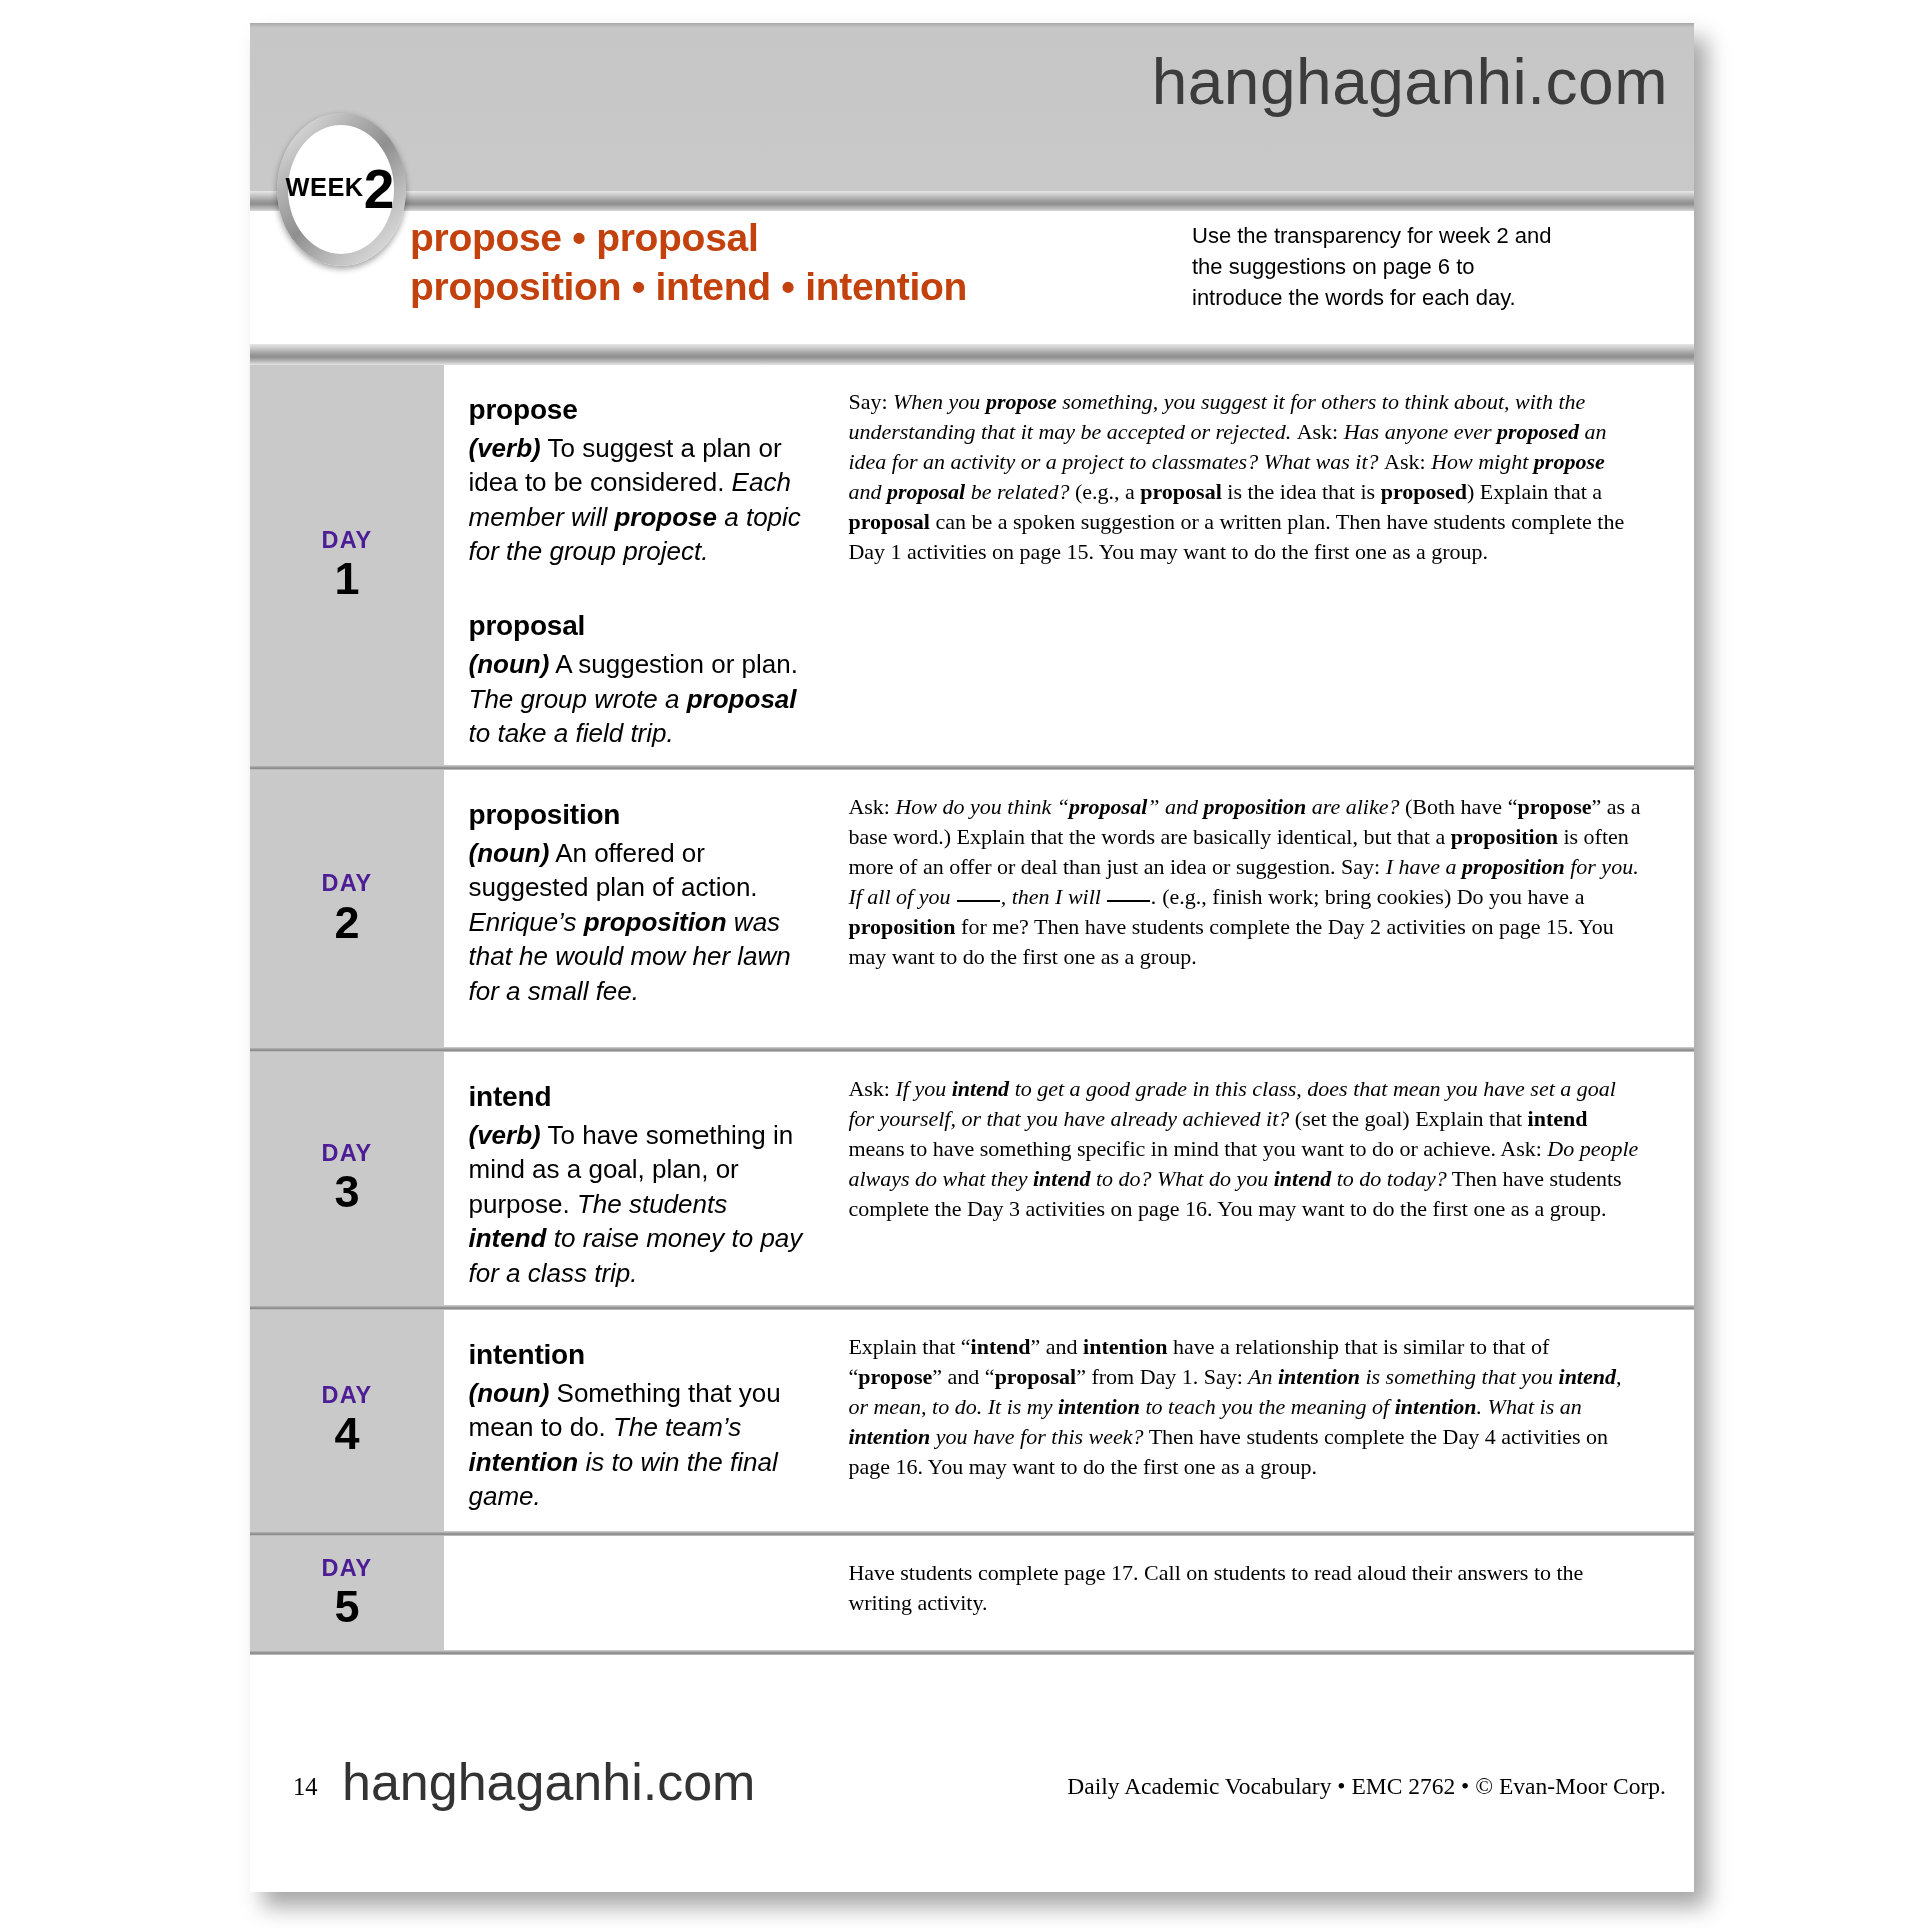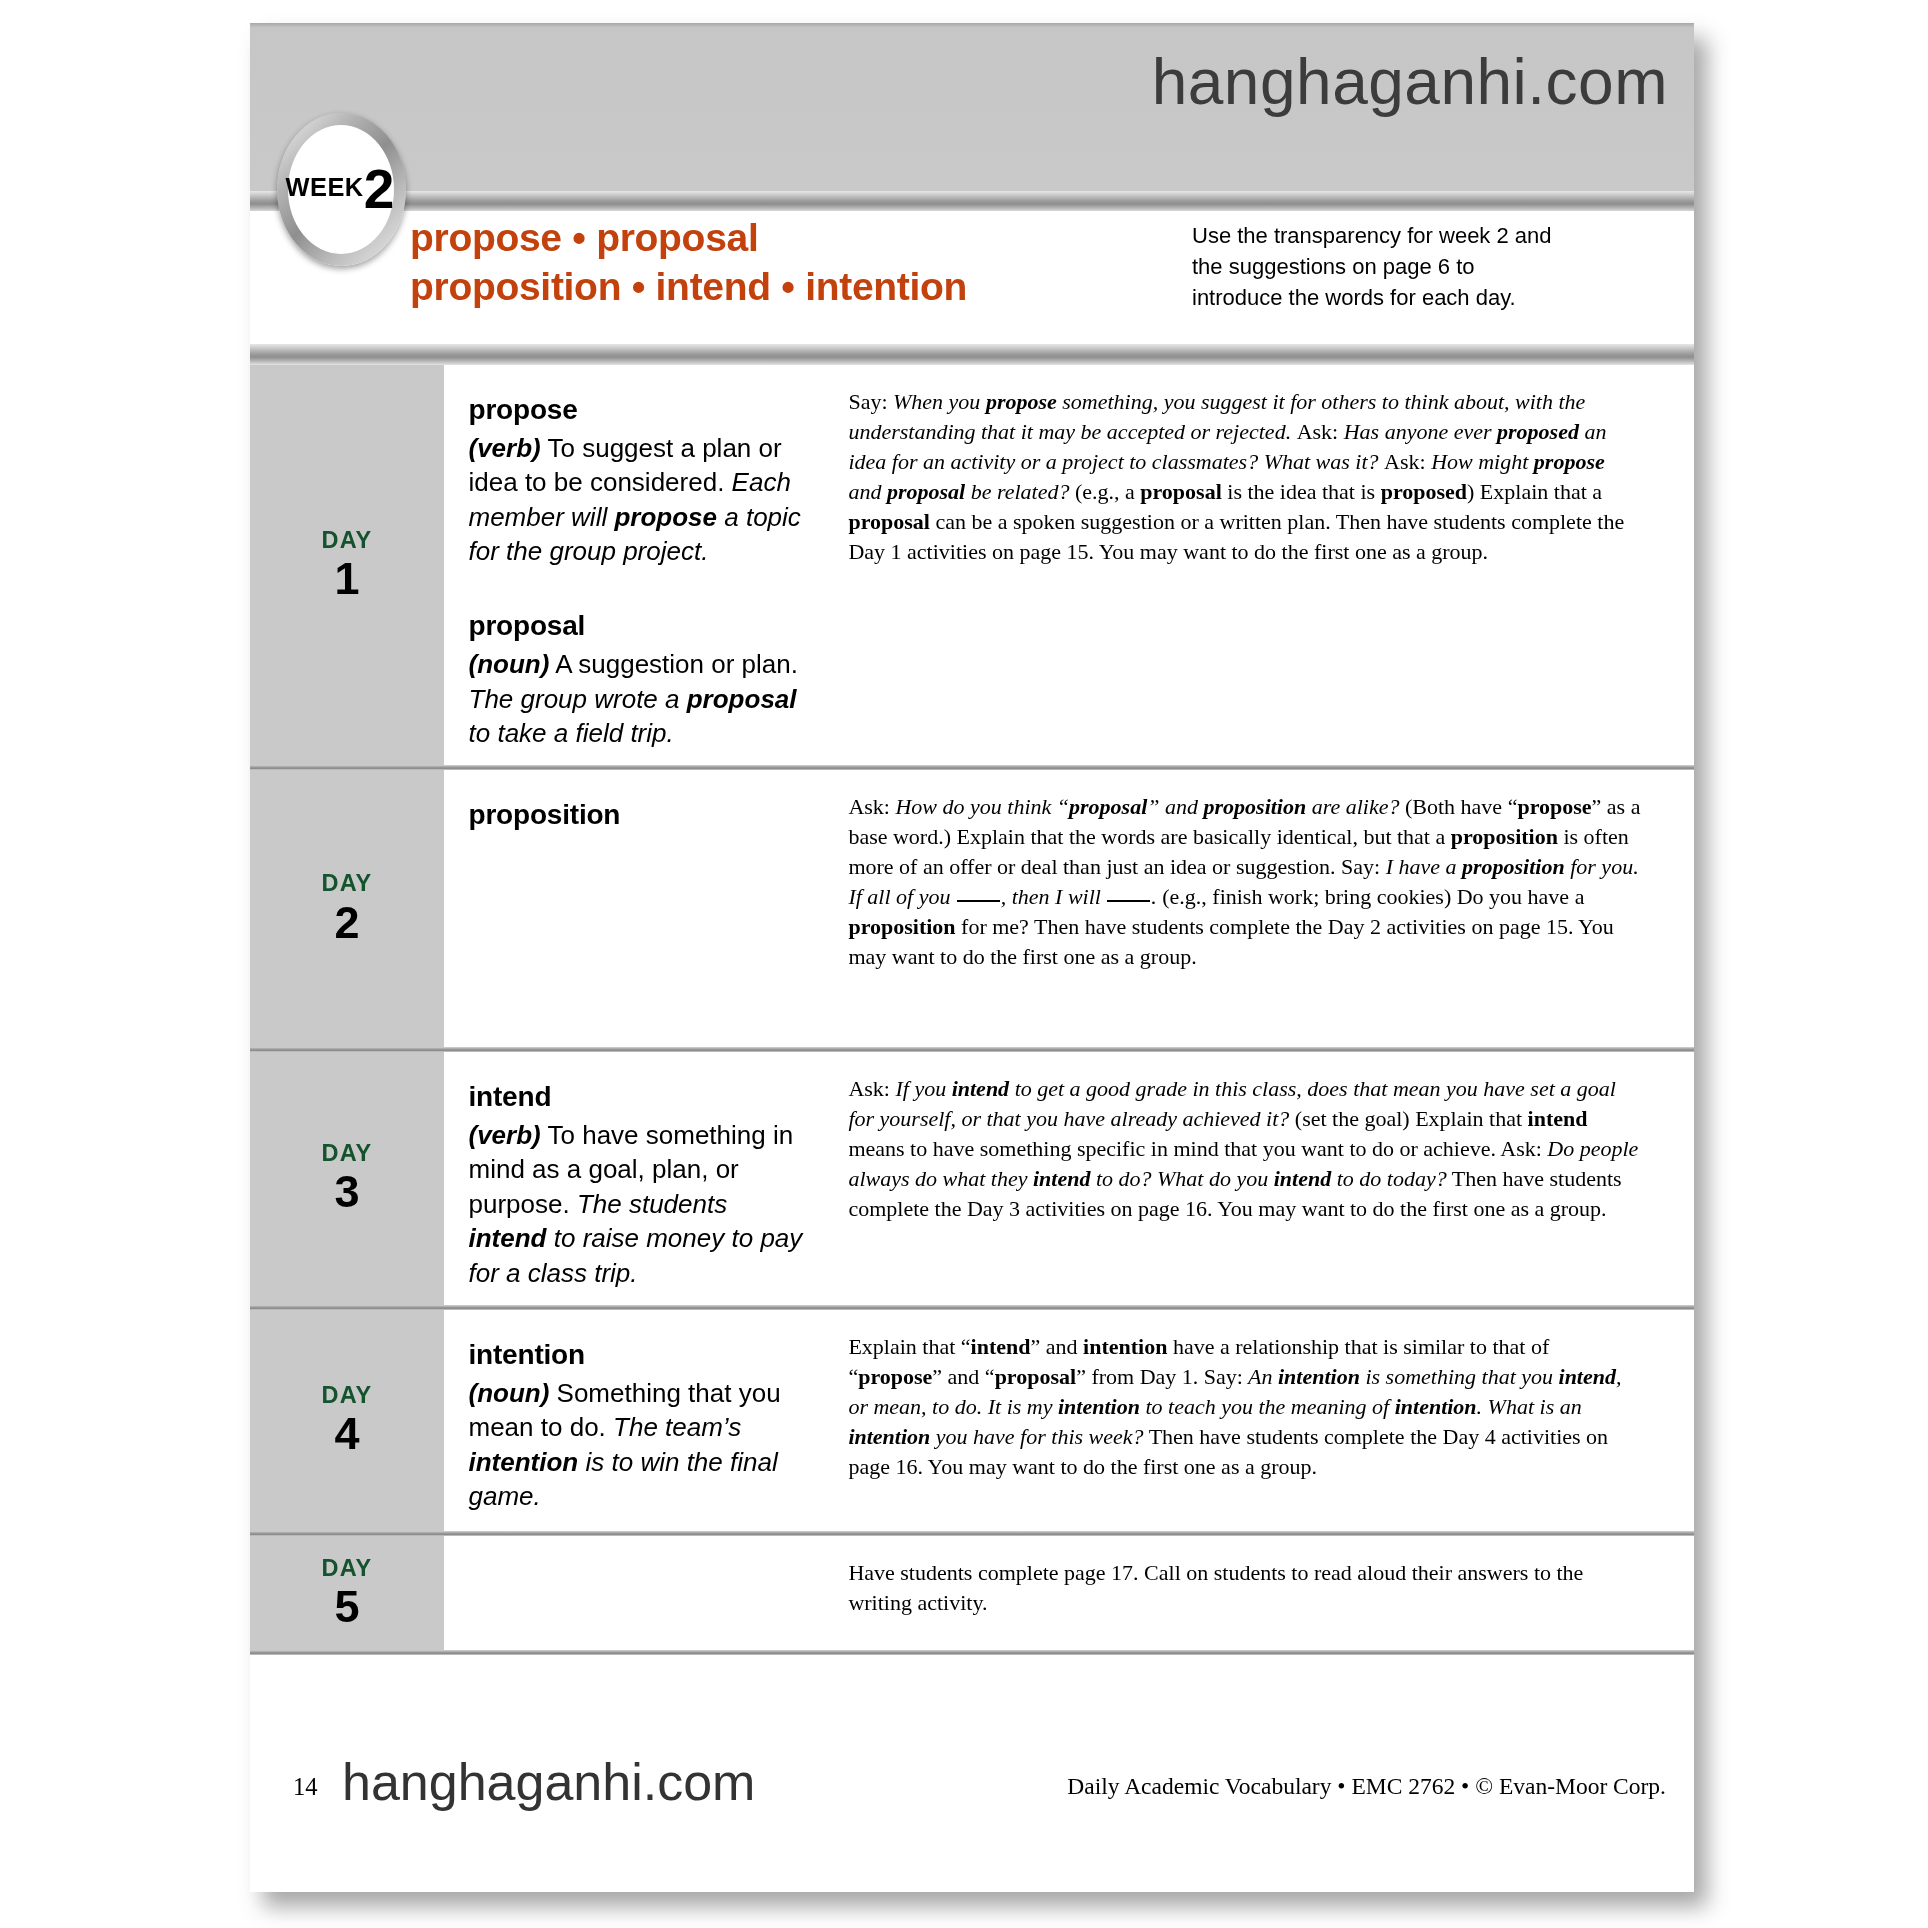--- a/index.html
+++ b/index.html
@@ -163,21 +163,21 @@
     display: flex;
     flex-direction: column;
     align-items: center;
     justify-content: center;
     padding-bottom: 4.7px;
   }
   .day-word {
     font-size: 23.5px;
     font-weight: bold;
     letter-spacing: 1.1px;
-    color: #14532d;
+    color: #4c1d95;
     line-height: 1;
     margin-bottom: 3.8px;
   }
   .day-num {
     font-size: 45px;
     font-weight: bold;
     color: #000;
     line-height: 1;
   }
 
@@ -317,20 +317,21 @@
       </div>
 
       <div class="day-row" id="row-2">
         <div class="day-cell">
           <span class="day-word">DAY</span>
           <span class="day-num">2</span>
         </div>
         <div class="def-cell">
           <div class="def-entry">
             <span class="def-word">proposition</span>
+            <span class="def-body"><span class="pos">(noun)</span><span> An offered or suggested plan of action. </span><span class="ex"><span>Enrique’s </span><b>proposition</b><span> was that he would mow her lawn for a small fee.</span></span></span>
           </div>
         </div>
         <div class="teach-cell">Ask:<i> How do you think “<b>proposal</b>” and <b>proposition</b> are alike?</i> (Both have “<b>propose</b>” as a base word.) Explain that the words are basically identical, but that a <b>proposition</b> is often more of an offer or deal than just an idea or suggestion. Say:<i> I have a <b>proposition</b> for you. If all of you <span class="blank"></span>, then I will <span class="blank"></span>.</i> (e.g., finish work; bring cookies) Do you have a <b>proposition</b> for me? Then have students complete the Day 2 activities on page 15. You may want to do the first one as a group.</div>
         <div class="row-sep"></div>
       </div>
 
       <div class="day-row" id="row-3">
         <div class="day-cell">
           <span class="day-word">DAY</span>
           <span class="day-num">3</span>

